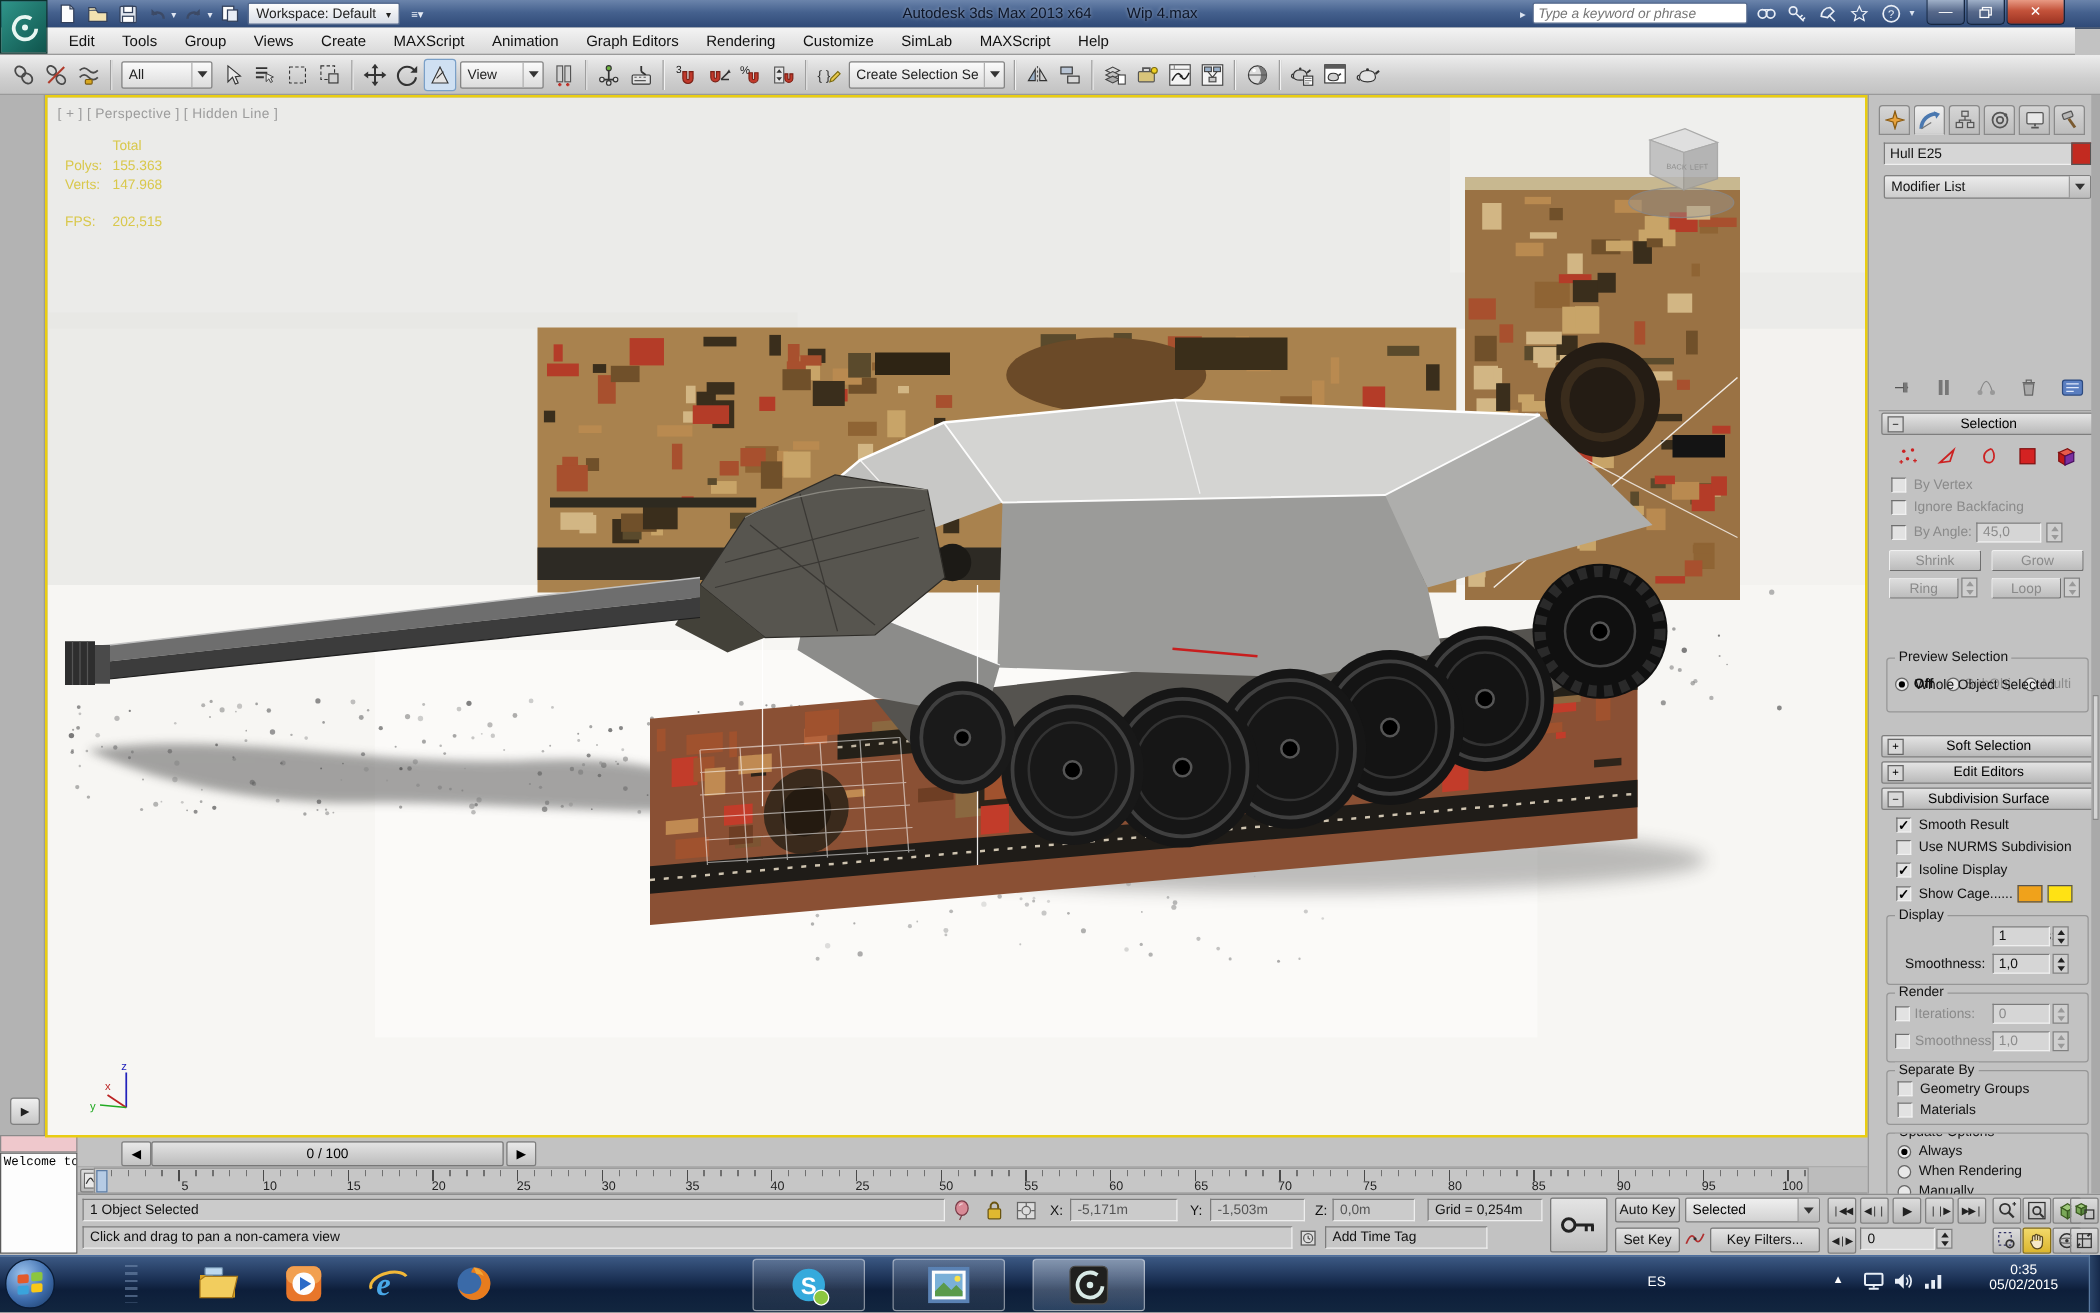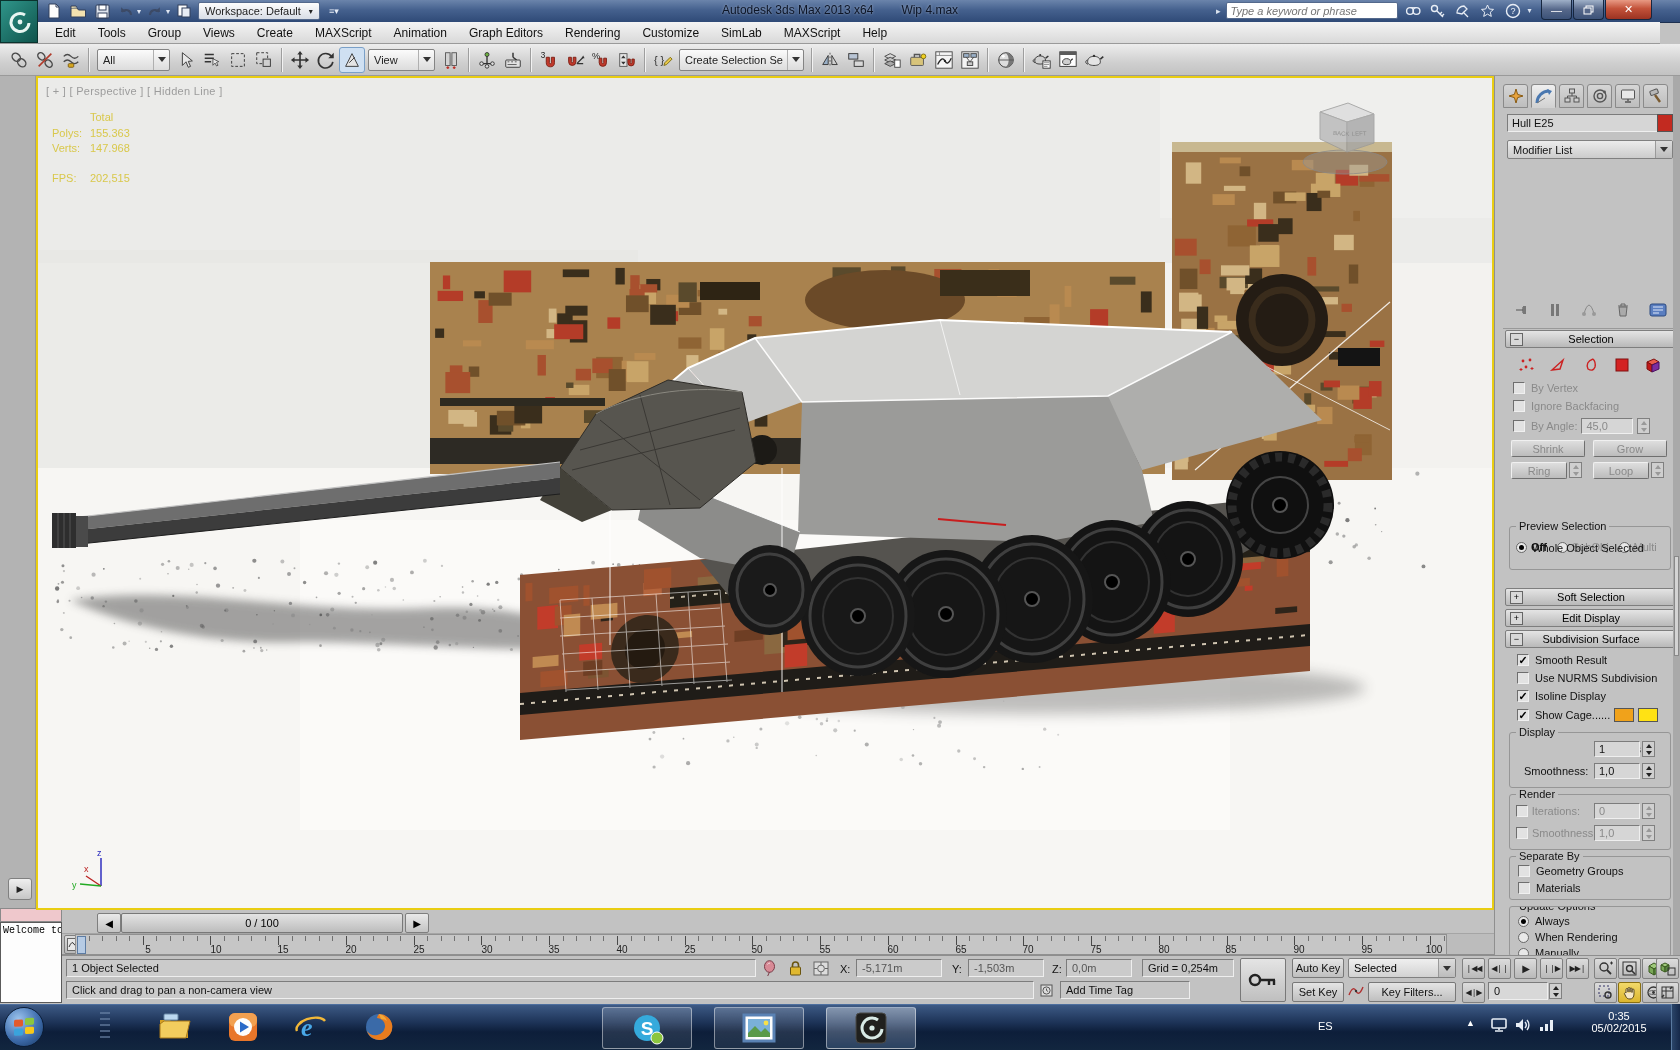--- a/index.html
+++ b/index.html
@@ -1431,21 +1431,21 @@
       </div>
     </div>
     <div class="abs" style="left:0;top:466px;width:186px;text-align:center;font-size:11px;">Whole Object Selected</div>
 
     <div class="abs rollout" style="left:10px;top:512px;width:170px;height:18px;">
       <span class="pm">+</span>
         <span class="rtitle">Soft Selection</span>
     </div>
     <div class="abs rollout" style="left:10px;top:533px;width:170px;height:18px;">
       <span class="pm">+</span>
-        <span class="rtitle">Edit Display</span>
+        <span class="rtitle">Edit Editors</span>
     </div>
     <div class="abs rollout" style="left:10px;top:554px;width:170px;height:18px;">
       <span class="pm">−</span>
         <span class="rtitle">Subdivision Surface</span>
     </div>
     <div class="abs" style="left:22px;top:578px;display:flex;align-items:center;">
         <span class="cb">✓</span>
         <span class="cblbl">Smooth Result</span>
       </div>
     <div class="abs" style="left:22px;top:596px;display:flex;align-items:center;">

